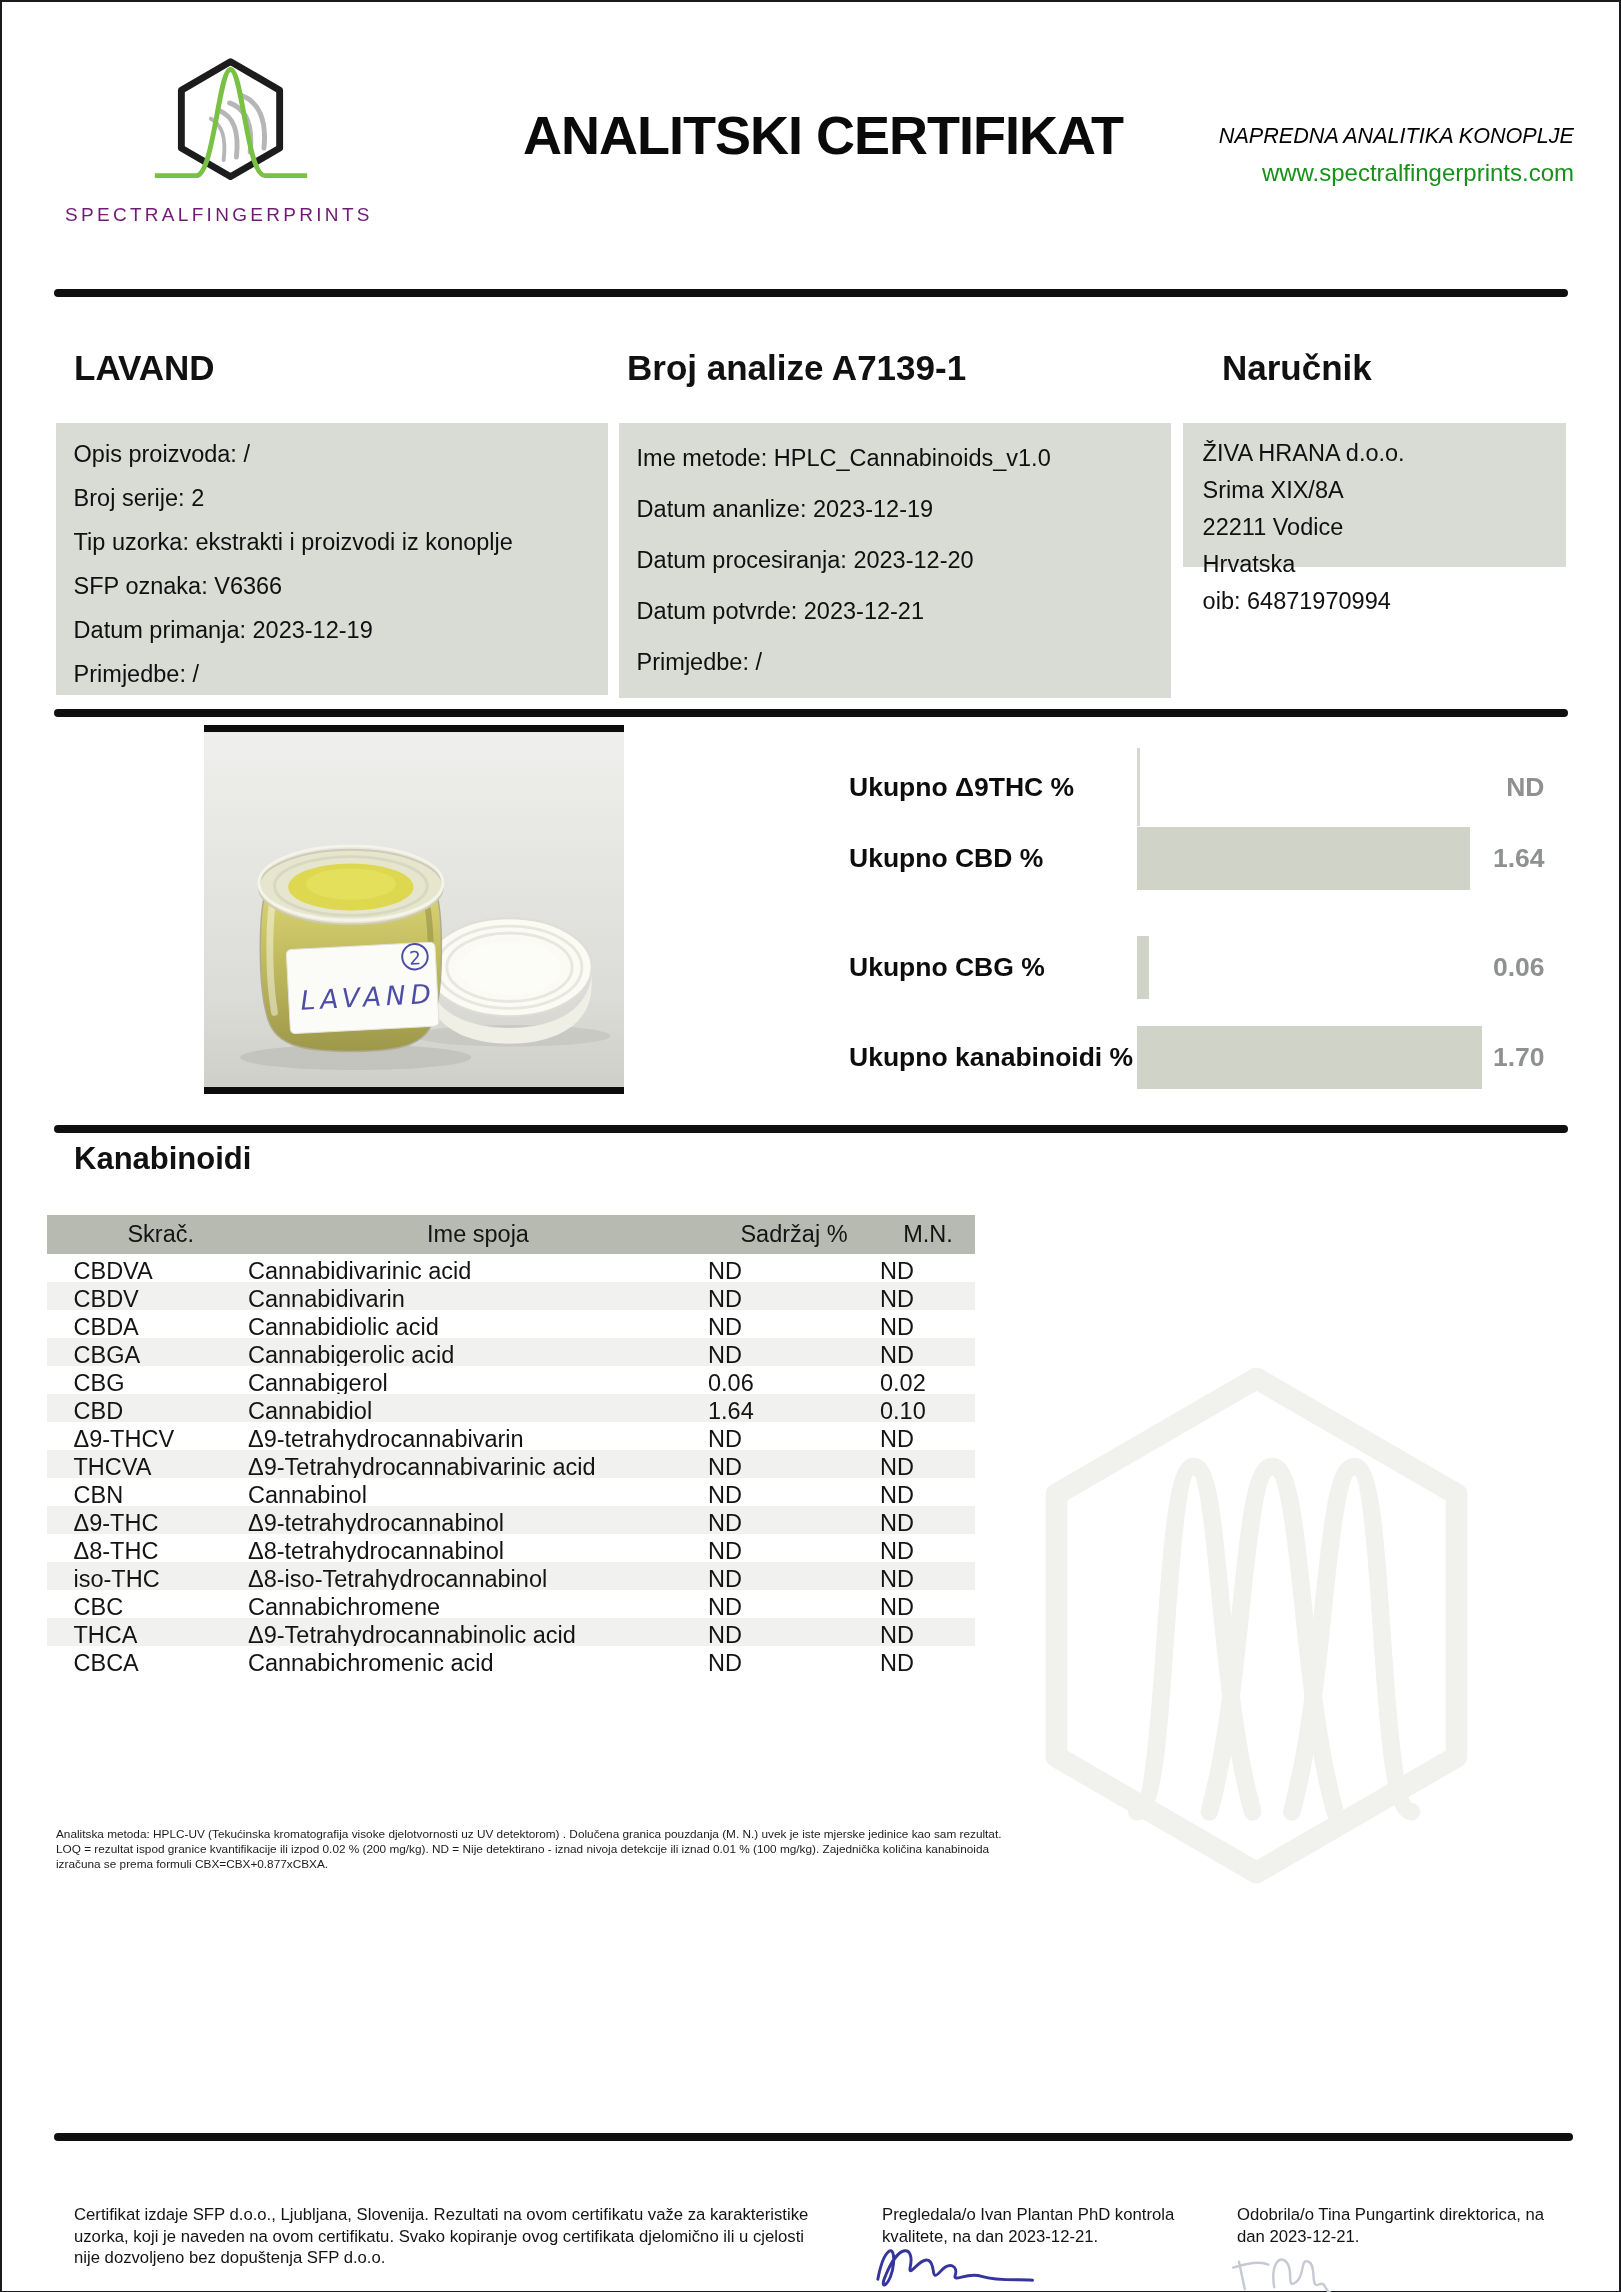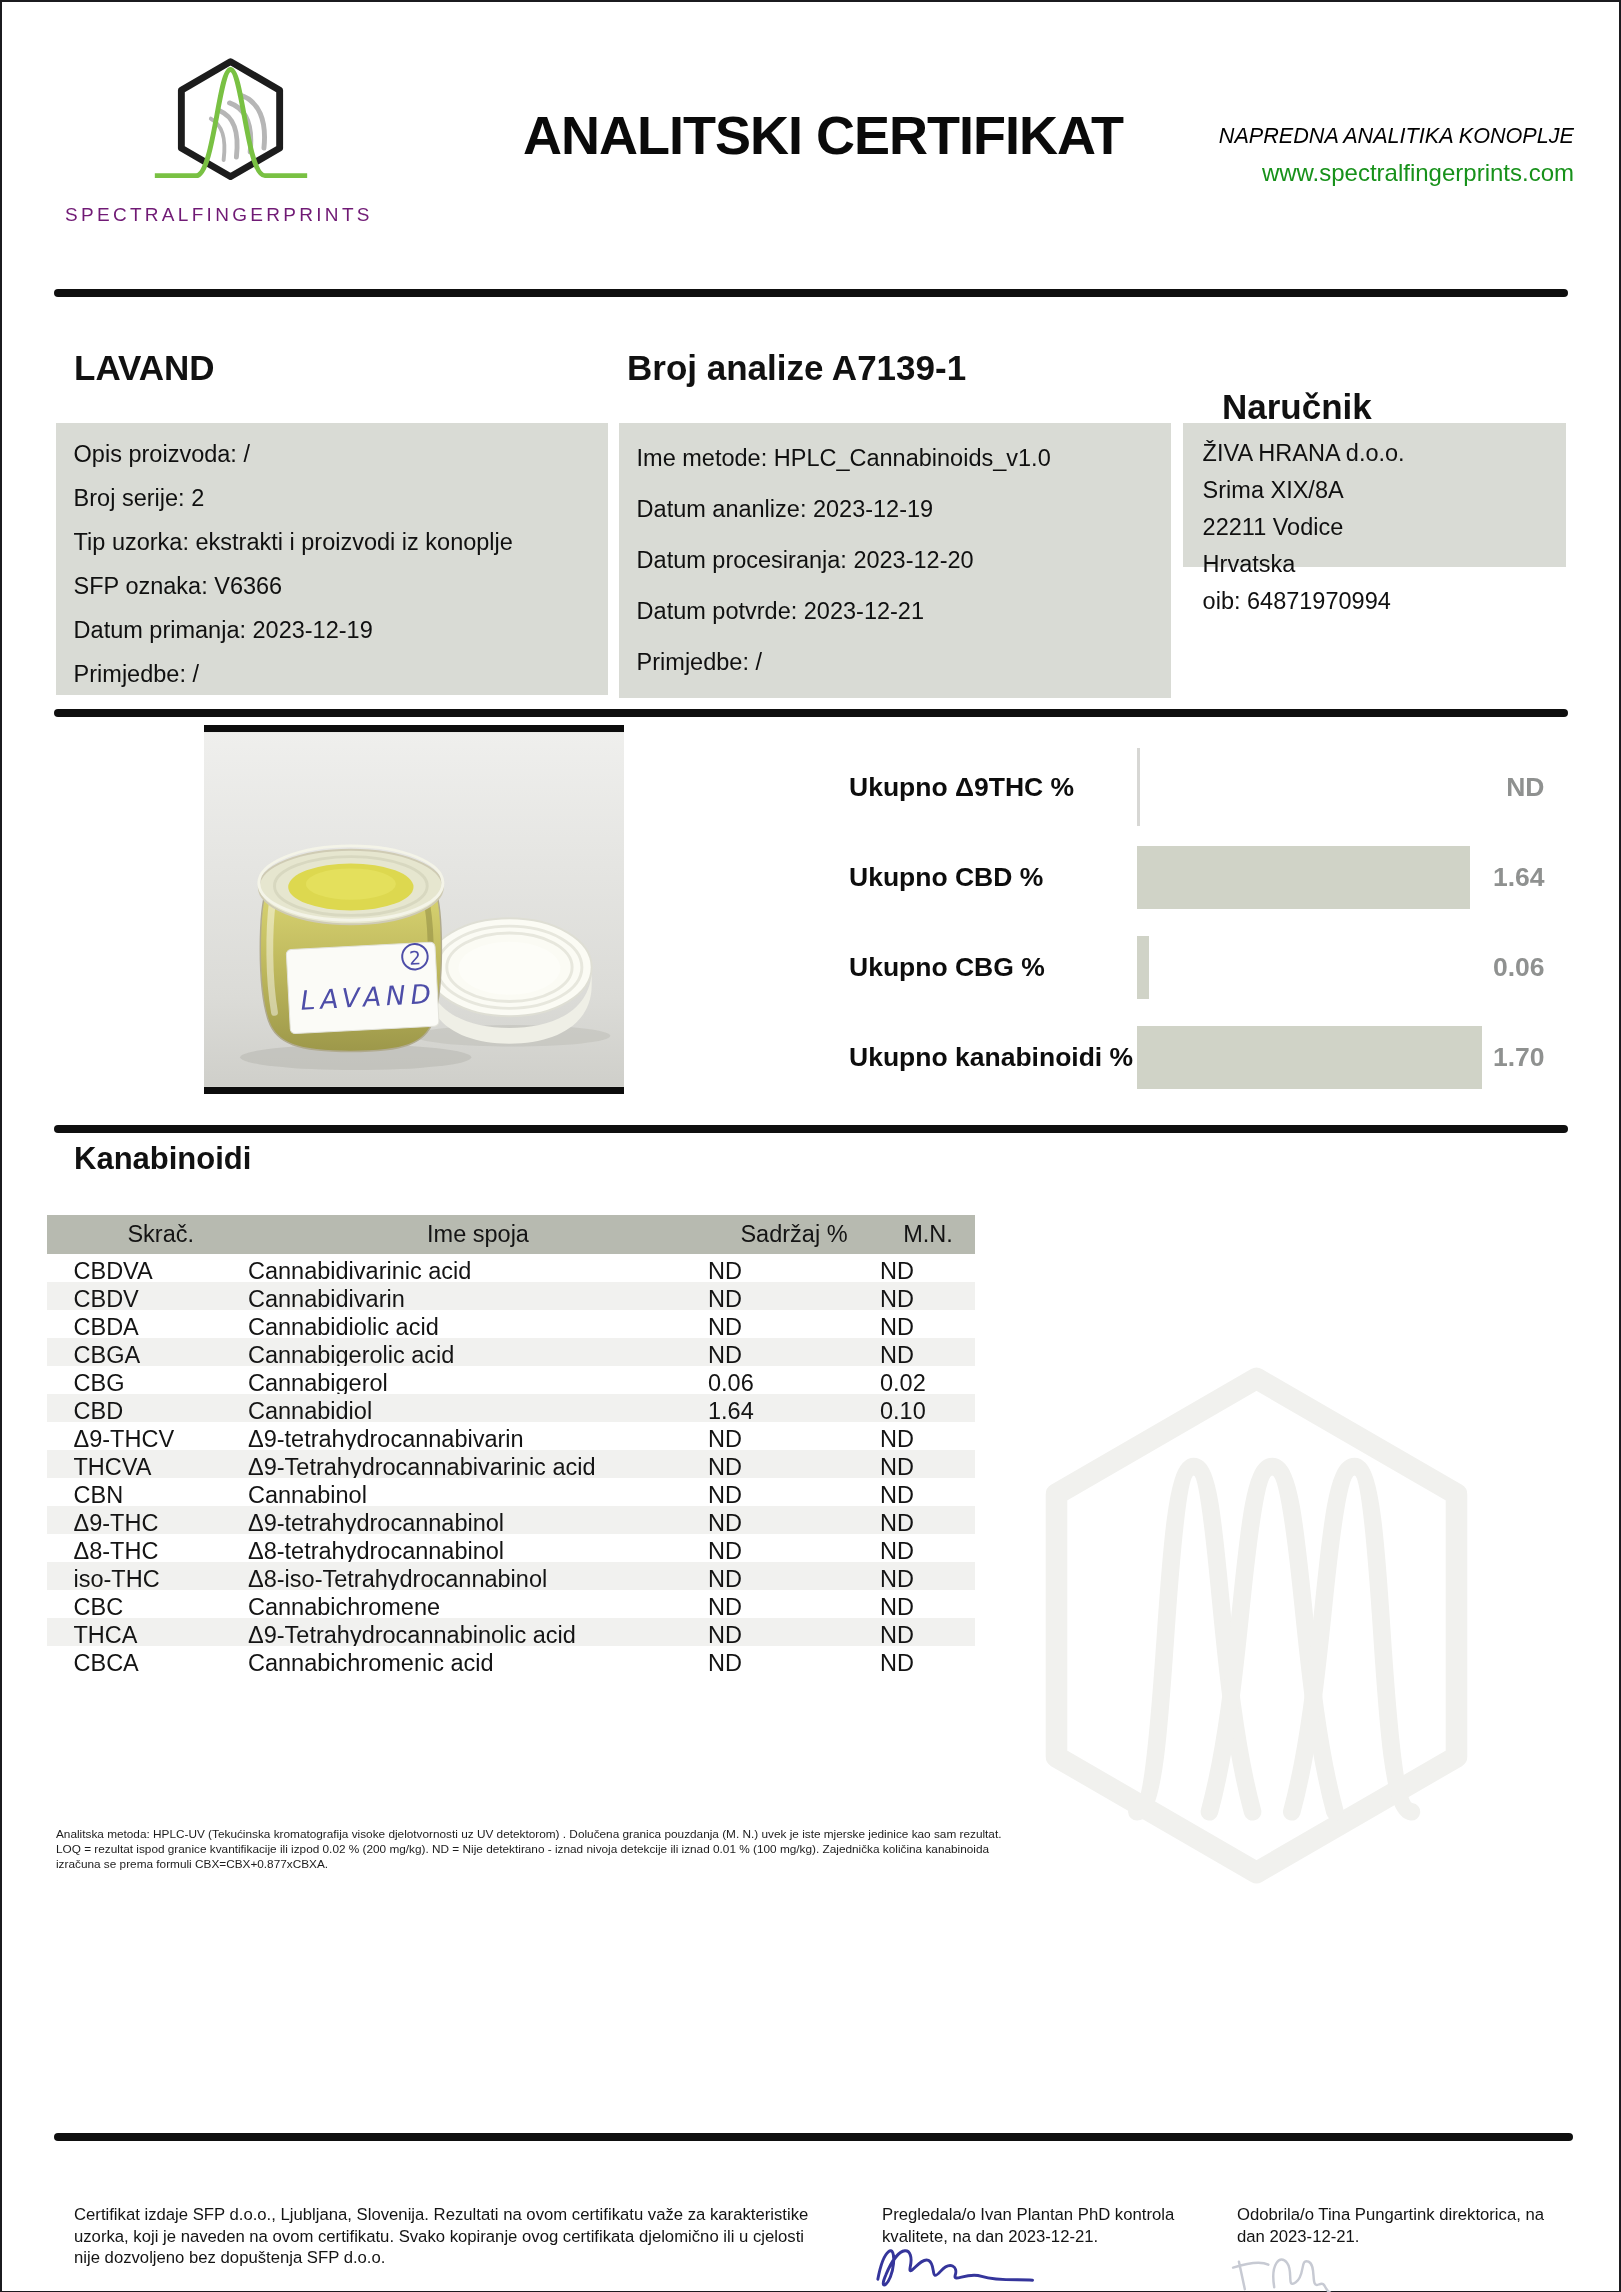--- a/index.html
+++ b/index.html
@@ -26,37 +26,37 @@
   
   .rule { position:absolute; left:54px; width:1514px; height:7.8px; background:#0f0f0f; border-radius:4.9px; }
   .rule-1 { top:289px; }
   .rule-2 { top:709px; }
   .rule-3 { top:1125px; }
   .rule-4 { top:2133px; width:1519px; }
   
   .col-heading { position:absolute; top:348px; font-size:35px; font-weight:bold; white-space:nowrap; }
   .h-sample  { left:74px; }
   .h-analysis{ left:627px; }
-  .h-client  { left:1222px;margin-top:39px; }
+  .h-client  { left:1222px; }
   .box { position:absolute; top:423px; background:#d9dbd5; font-size:23.5px; color:#101010; }
   .box div { white-space:nowrap; }
   .box-sample  { left:56px;  width:552px; height:272px; padding:8.8px 0 0 17.6px; }
   .box-sample div { line-height:44px; }
   .box-analysis{ left:619px; width:552px; height:275px; padding:9.8px 0 0 17.6px; }
   .box-analysis div { line-height:51px; }
   .box-client  { left:1183px; width:383px; height:144px; padding:11.8px 0 0 19.6px; }
   .box-client div { line-height:37px; }
   
   .photo { position:absolute; left:204px; top:725px; width:420px; height:369px; background:#dcdcd8; }
   .photo .bar-top, .photo .bar-bottom { position:absolute; left:0; width:100%; height:6.9px; background:#0c0c0c; }
   .photo .bar-top { top:0; } .photo .bar-bottom { bottom:0; }
   .jar-svg { position:absolute; left:0; top:6.9px; width:420px; height:355px; }
   
   .summary-row { position:absolute; left:849px; width:719px; height:74px; }
-  .sr-0 { top:750px; } .sr-1 { top:840px;text-align:center; } .sr-2 { top:930px; } .sr-3 { top:1020px; }
+  .sr-0 { top:750px; } .sr-1 { top:821px;text-align:center; } .sr-2 { top:930px; } .sr-3 { top:1020px; }
   .s-label { position:absolute; left:0; top:0; line-height:74px; font-size:26.5px; font-weight:bold; color:#0d0d0d; white-space:nowrap; }
   .bar { position:absolute; left:288px; top:5.9px; height:63px; background:#d0d3c7; }
   .bar.zero { width:2.9px !important; height:78px; top:-2px; background:#d7d7d4; }
   .s-value { position:absolute; right:23.5px; top:0; line-height:74px; font-size:26.5px; font-weight:bold; color:#8f9190; }
   
   .k-title { position:absolute; left:74px; top:1141px; font-size:31px; font-weight:bold; }
   .watermark { position:absolute; left:1027px; top:1351px; width:459px; height:549px; z-index:0; }
   .ctable { position:absolute; left:47px; top:1215px; width:928px; z-index:1; }
   .trow { display:grid; grid-template-columns:201px 460px 172px 96px; height:28px; line-height:35px; font-size:23.5px; color:#141414; }
   .trow.thead { height:39px; line-height:39px; background:#b7bab0;text-align:center; }

